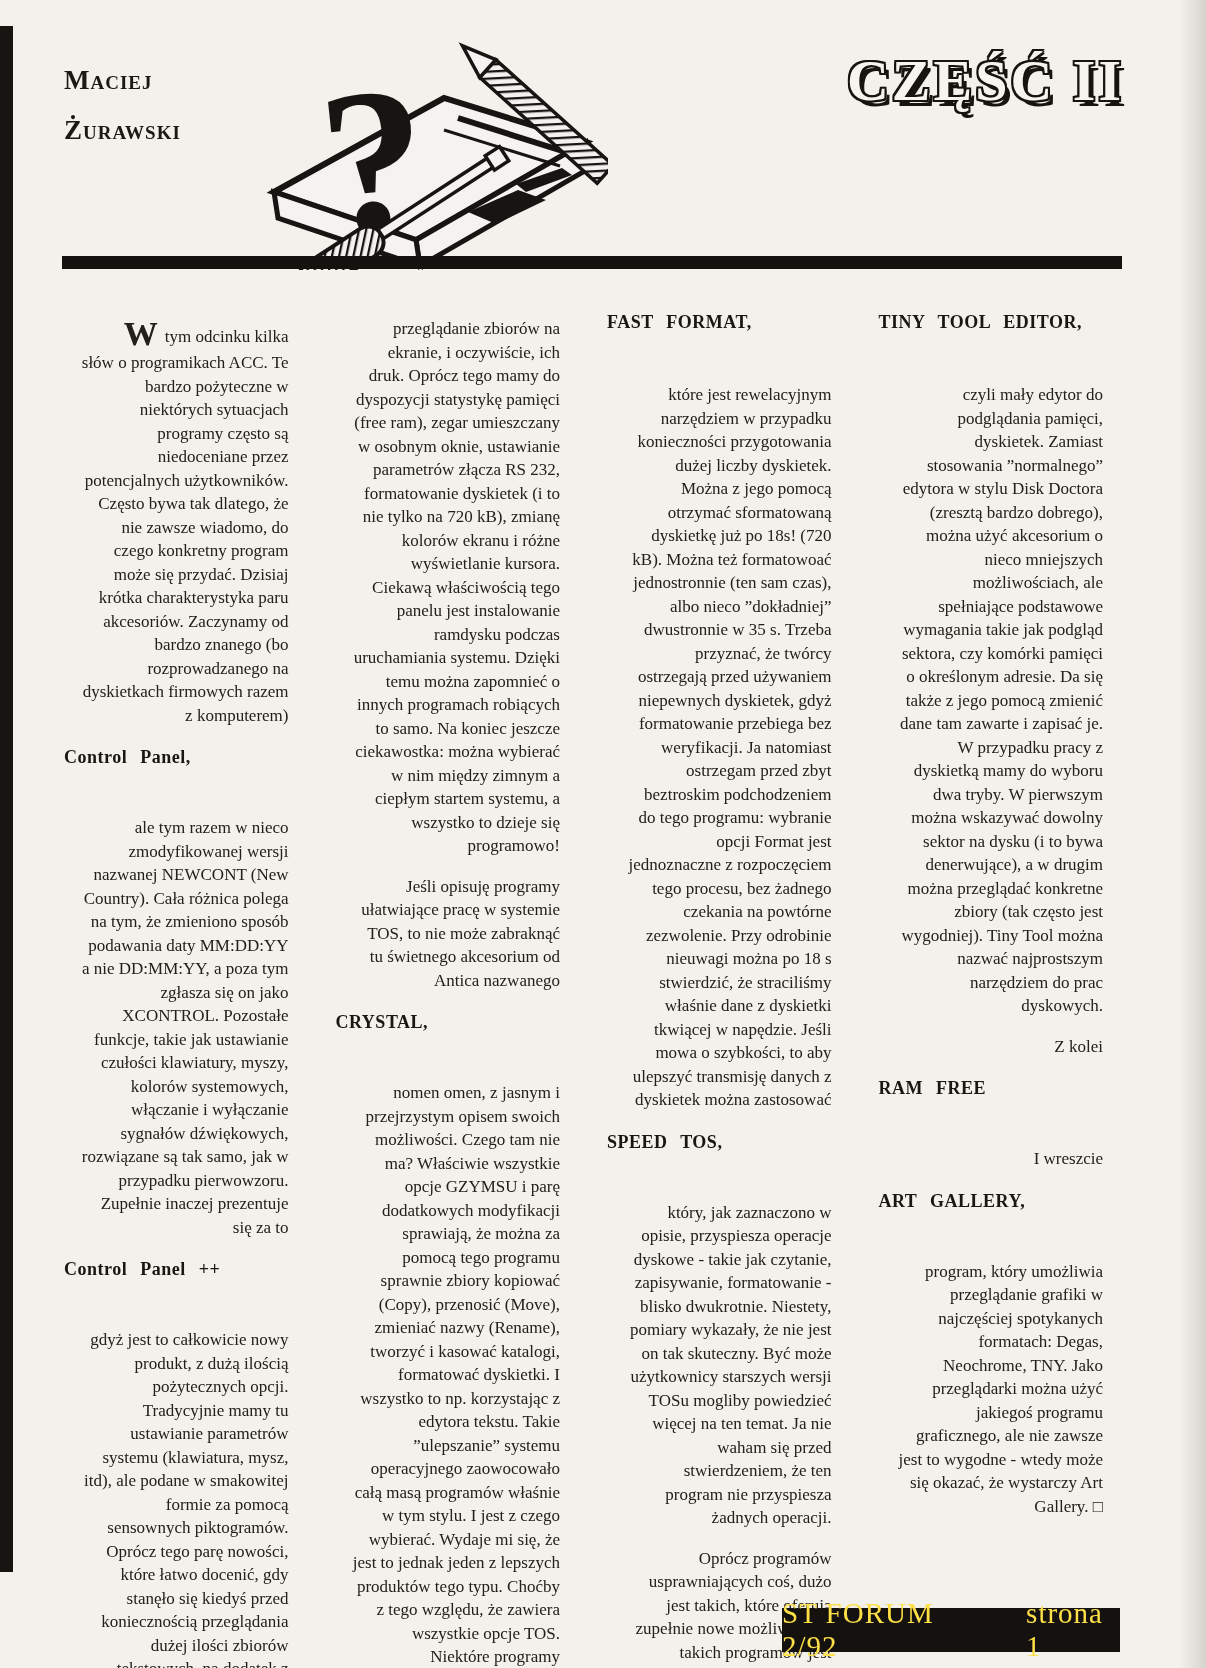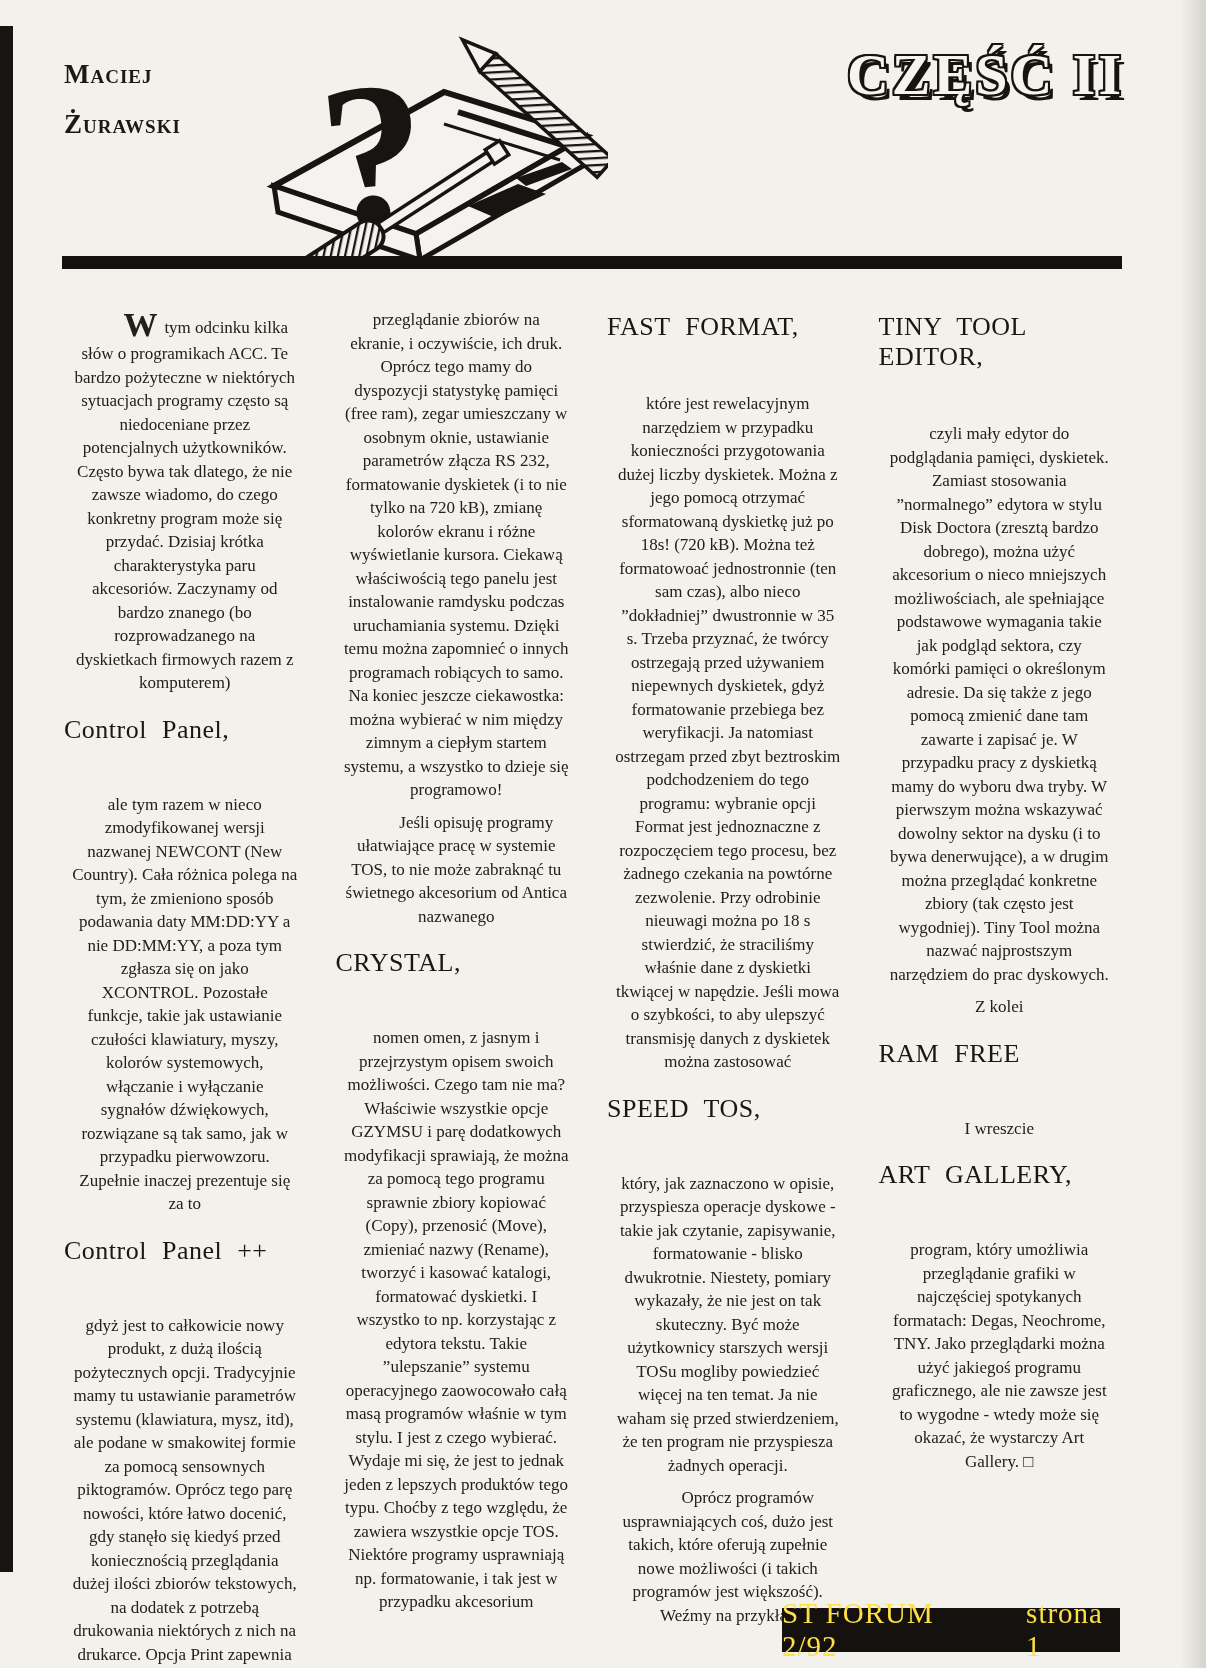--- a/index.html
+++ b/index.html
@@ -24,21 +24,21 @@
   }
   .left-rule {
     position: absolute;
     left: 0; top: 26px;
     width: 13px; height: 1546px;
     background: #171412;
   }
   
   .header {
     position: absolute;
-    top: 36px; left: 64px; right: 82px;
+    top: 42px; left: 64px; right: 82px;
     height: 230px;
     display: flex;
   }
   .author {
     width: 158px;
     padding-top: 14px;
     font-variant: small-caps;
     font-weight: 600;
     font-size: 27px;
     letter-spacing: 1px;
@@ -77,29 +77,29 @@
   .content {
     position: absolute;
     top: 300px; left: 64px;
     width: 1056px;
     display: grid;
     grid-template-columns: repeat(4, 1fr);
     column-gap: 30px;
   }
   .col { min-width: 0; }
   .col p {
-    margin: 8px;
+    margin: 17px;
     font-size: 17px;
     line-height: 23.5px;
-    text-align: center;
+    text-align: right;
   }
   .col p + p { margin-top: 9px; font-family: Liberation Serif, serif; }
   .col h2 {
-    font-size: 26px;
-    font-weight: 400;
+    font-size: 18px;
+    font-weight: 700;
     letter-spacing: 0.5px;
     word-spacing: 8px;
     margin: 20px 0 48px 0;
     color: #1a1712;
   }
   .col h2:first-child { margin-top: 12px; margin-bottom: 50px; }
   .intro { text-indent: 42px; }
   .dropcap {
     font-size: 34px;
     font-weight: 600;

